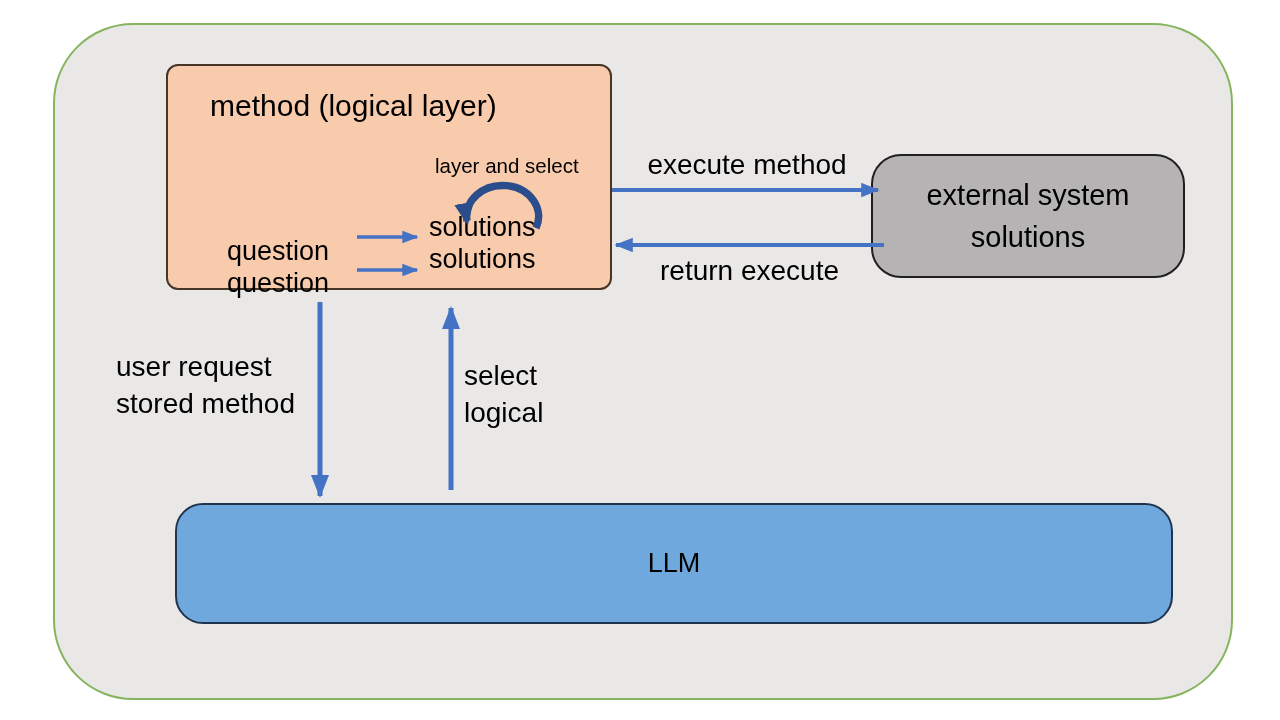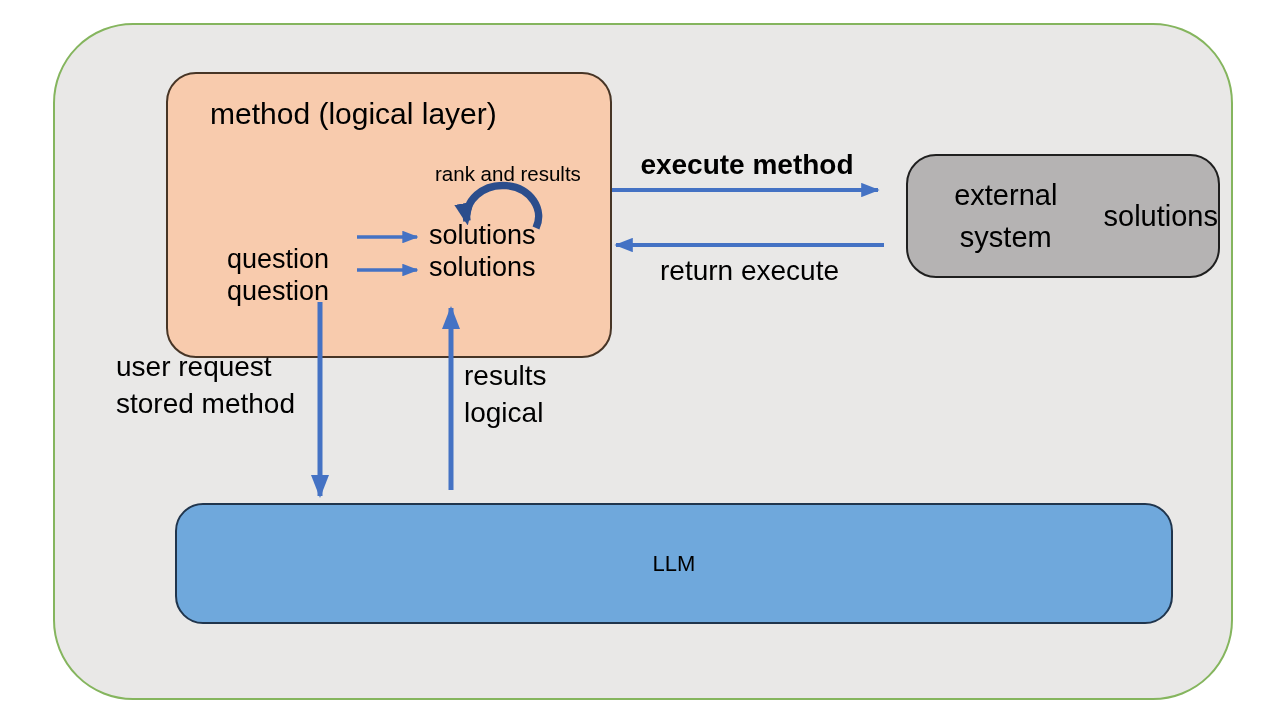--- a/index.html
+++ b/index.html
@@ -10,67 +10,67 @@
     color:var(--text,#000);
   }
   .outer{
     position:absolute;left:53px;top:23px;width:1180px;height:677px;
     background:var(--container-fill,#e9e8e7);
     border:2px solid var(--container-border,#85b55e);
     border-radius:80px;box-sizing:border-box;
   }
   .box{position:absolute;box-sizing:border-box;}
   .method-box{
-    left:166px;top:72px;width:446px;height:286px;
+    left:166px;top:64px;width:446px;height:226px;
     background:var(--method-fill,#f8cbad);
     border:2px solid var(--method-border,#473526);
-    border-radius:30px;
+    border-radius:12px;
   }
   .method-title{position:absolute;left:42px;top:25px;font-size:30px;line-height:1;white-space:nowrap;}
   .rank-label{position:absolute;left:267px;top:90px;font-size:20.5px;line-height:1;white-space:nowrap;}
   .q-label,.s-label{position:absolute;font-size:27px;line-height:1;white-space:nowrap;}
   .row1{top:148px;} .row2{top:180px;}
   .q-label{left:59px;margin-top:24px;} .s-label{left:261px;text-align:center;}
   .external-box{
-    left:906px;top:154px;width:314px;height:124px;
+    left:871px;top:154px;width:314px;height:124px;
     background:var(--external-fill,#b5b3b3);
     border:2px solid var(--external-border,#1f1f1f);
     border-radius:30px;
-    display:flex;flex-direction:row;align-items:center;justify-content:center;
+    display:flex;flex-direction:column;align-items:center;justify-content:center;
     font-size:29px;line-height:1.45;text-align:center;
   }
   .llm-box{
     left:175px;top:503px;width:998px;height:121px;
     background:var(--llm-fill,#6fa8dc);
     border:2px solid var(--llm-border,#20354d);
     border-radius:28px;
     display:flex;align-items:center;justify-content:center;
-    font-size:22px;
+    font-size:27px;
   }
   .edge-label{position:absolute;font-size:28px;line-height:1.32;white-space:nowrap;}
-  .execute-label{left:612px;width:270px;top:151px;text-align:center;line-height:1;font-weight:bold;}
+  .execute-label{left:612px;width:270px;top:151px;text-align:center;line-height:1;}
   .return-label{left:612px;width:275px;top:257px;text-align:center;line-height:1;}
   .request-label{left:116px;top:349px;}
   .results-label{left:464px;top:358px;}
   .overlay{position:absolute;left:0;top:0;width:1280px;height:720px;pointer-events:none;}
   .overlay .edge{stroke:var(--arrow-blue,#4472c4);fill:none;}
   .overlay .arc{stroke:var(--arc-blue,#2b4d8c);fill:none;}
   #ah path{fill:var(--arrow-blue,#4472c4);}
   #ahd path{fill:var(--arc-blue,#2b4d8c);}
 </style>
 </head>
 <body>
 
 <div class="stage">
 
   <div class="outer"></div>
 
   <div class="box method-box">
     <div class="method-title">method (logical layer)</div>
-    <div class="rank-label">rank and results</div>
+    <div class="rank-label">layer and select</div>
     <span class="q-label row1">question</span>
     <span class="s-label row1">solutions</span>
     <span class="q-label row2">question</span>
     <span class="s-label row2">solutions</span>
   </div>
 
   <div class="box external-box">
     <span>external system</span>
     <span>solutions</span>
   </div>
@@ -79,21 +79,21 @@
     <span>LLM</span>
   </div>
 
   <div class="edge-label execute-label">execute method</div>
   <div class="edge-label return-label">return execute</div>
   <div class="edge-label request-label">
     <div>user request</div>
     <div>stored method</div>
   </div>
   <div class="edge-label results-label">
-    <div>results</div>
+    <div>select</div>
     <div>logical</div>
   </div>
 
   <svg class="overlay" width="1280" height="720" viewBox="0 0 1280 720">
     <defs>
       <marker id="ah" markerWidth="4.6" markerHeight="3.6" refX="4.2" refY="1.8" orient="auto" markerUnits="strokeWidth">
         <path d="M0,0 L4.6,1.8 L0,3.6 Z"></path>
       </marker>
       <marker id="ahd" markerWidth="3" markerHeight="2.6" refX="2.4" refY="1.3" orient="auto" markerUnits="strokeWidth">
         <path d="M0,0 L3,1.3 L0,2.6 Z"></path>

